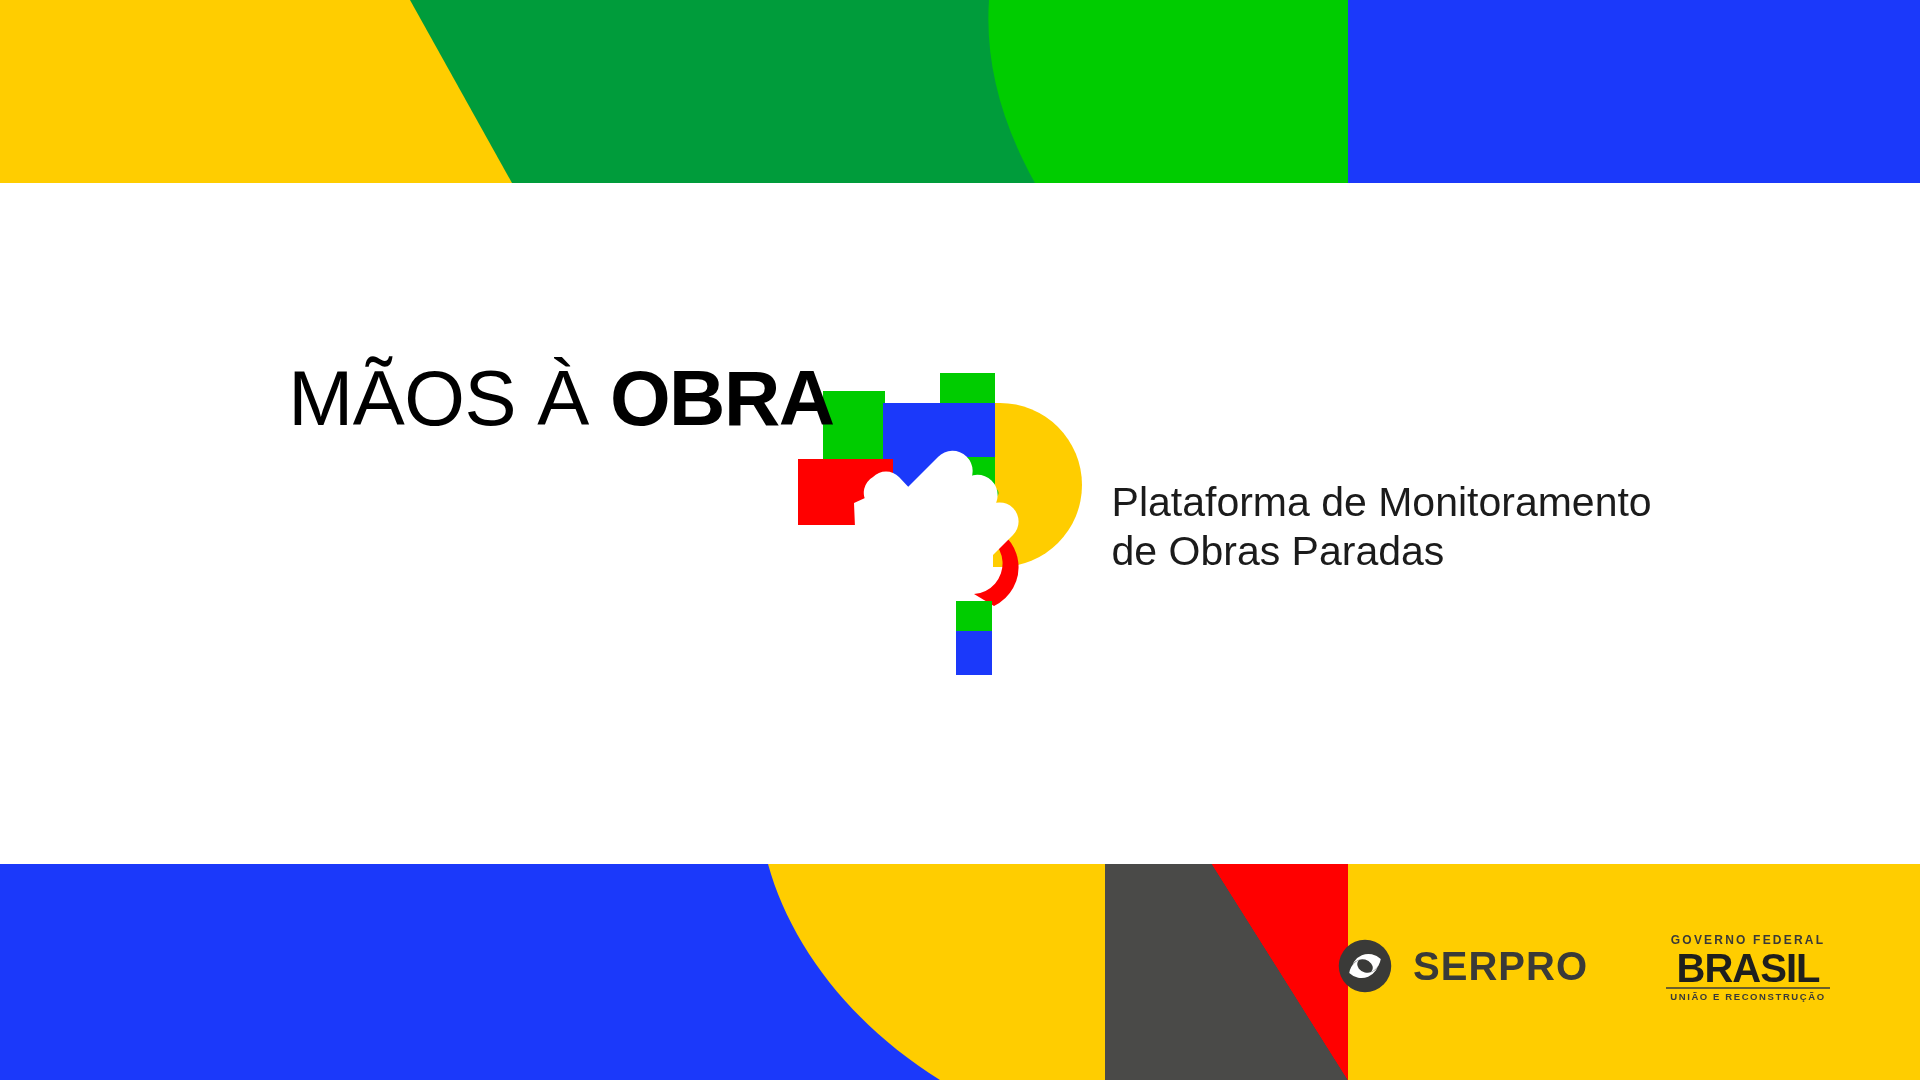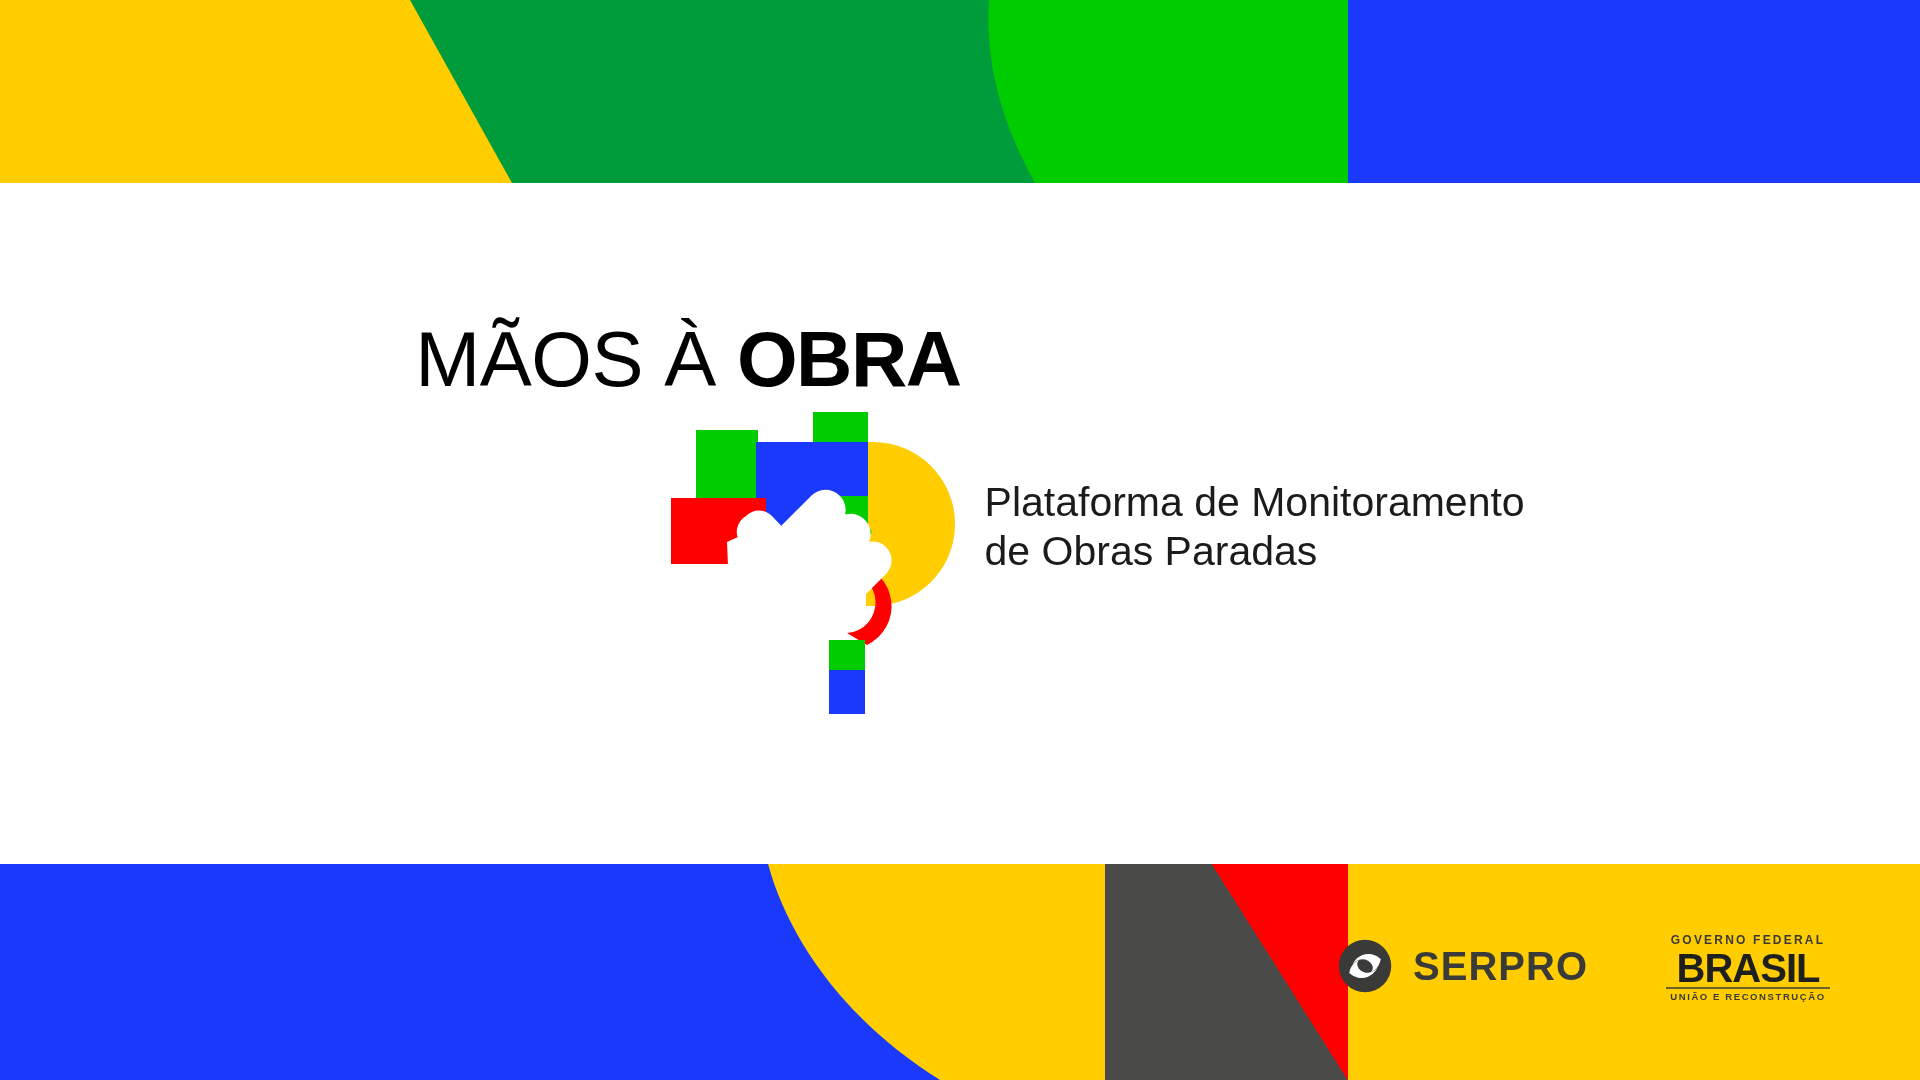--- a/index.html
+++ b/index.html
@@ -42,22 +42,21 @@
     display:flex;
     align-items:center;
     margin-left:20px;
     margin-top:-6px;
   }
 
   
   .mark-group {
     position:relative;
     display:flex;
-    align-items:flex-end;
-    flex-direction:column;
+    align-items:flex-start;
   }
   .wordmark {
     font-size:78px;
     letter-spacing:-0.5px;
     color:#000000;
     white-space:nowrap;
     line-height:1;
     position:relative;
     z-index:3;
   }

